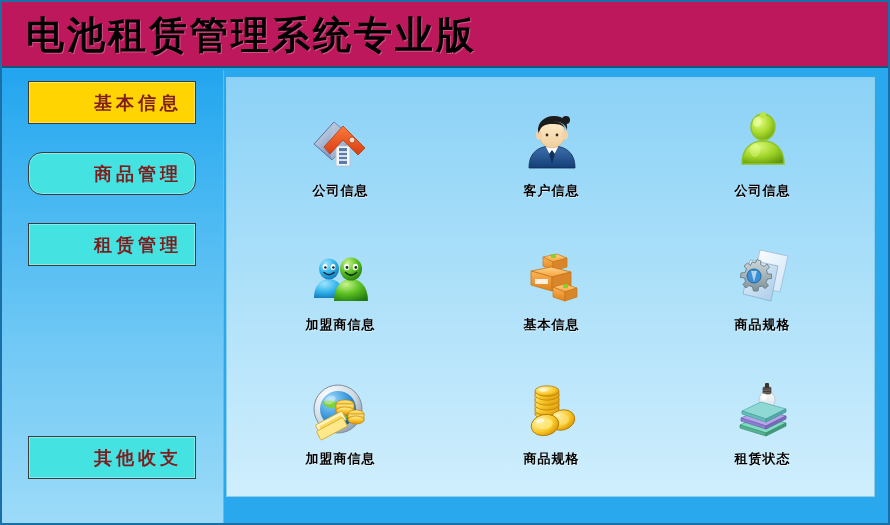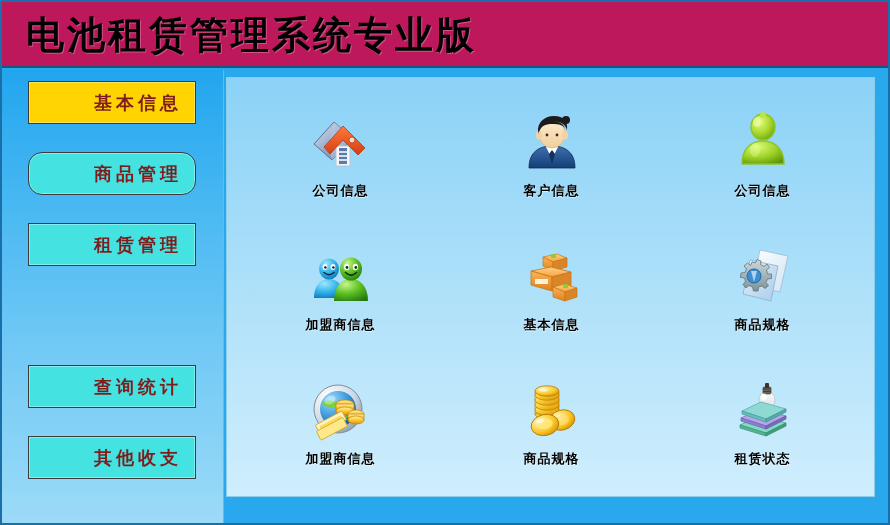--- a/index.html
+++ b/index.html
@@ -118,23 +118,20 @@
   <div id="sidebar">
 
     <div class="side-btn active" style="top:11px;">
       <span>基本信息</span>
     </div>
     <div class="side-btn" style="top:82px;border-radius:14px;">
       <span>商品管理</span>
     </div>
     <div class="side-btn" style="top:153px;">
       <span>租赁管理</span>
-    </div>
-    <div class="side-btn" style="top:295px;">
-      <span>查询统计</span>
     </div>
     <div class="side-btn" style="top:366px;">
       <span>其他收支</span>
     </div>
   </div>
 
   <div id="main">
     <div id="icon-grid">
 
       <div class="icon-cell">

